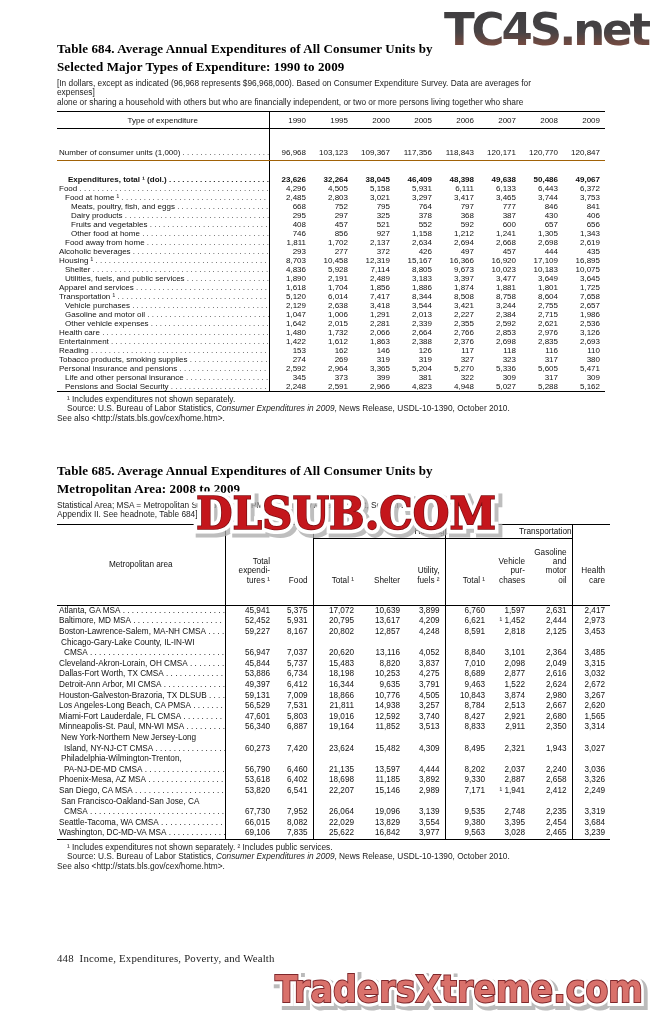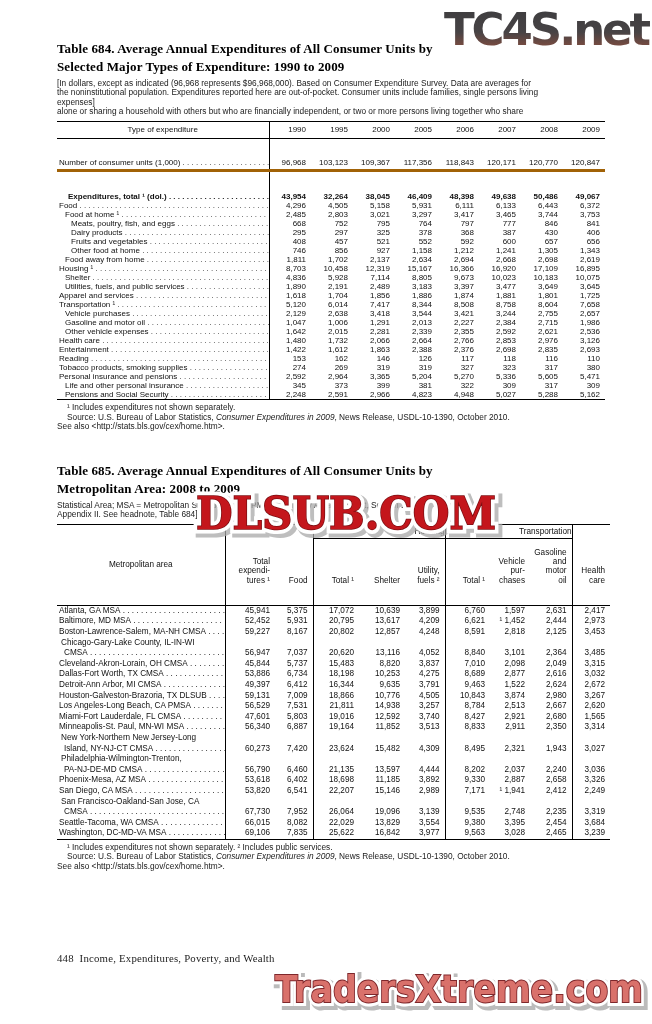--- a/index.html
+++ b/index.html
@@ -17,22 +17,22 @@
   .lbl{white-space:nowrap;flex:0 0 auto;}
   .dots{flex:1 1 auto;overflow:hidden;white-space:nowrap;color:#222;}
   .dots::after{content:"\00a0. . . . . . . . . . . . . . . . . . . . . . . . . . . . . . . . . . . . . . . . . . . . . . . . . . . .";}
 
   
   #t684 table{width:548px;border-top:1.5px solid #000;border-bottom:1.2px solid #000;}
   #t684 th,#t684 td{font-size:8px;line-height:9px;}
   #t684 thead th{border-bottom:1px solid #000;height:16px;vertical-align:middle;}
   #t684 .stub{border-right:1px solid #000;}
   #t684 .sh{text-align:center;}
-  #t684 tr.r-units td{border-bottom:3px solid #a16207;padding-top:19px;padding-bottom:2.5px;}
-  #t684 tr.r-total td{padding-top:20px;font-weight:bold;}
+  #t684 tr.r-units td{border-bottom:1px solid #a16207;padding-top:19px;padding-bottom:2.5px;}
+  #t684 tr.r-total td{padding-top:14px;font-weight:bold;}
   #t684 .i0 .flexwrap{padding-left:2px;}
   #t684 .i1 .flexwrap{padding-left:8px;}
   #t684 .i2 .flexwrap{padding-left:14px;}
   #t684 tr.r-total .flexwrap{padding-left:11px;}
   .footnotes{font-size:8.3px;line-height:9.6px;margin-top:3px;color:#1a1a1a;}
   .fnind{text-indent:10px;}
 
   
   #t685 table{width:553px;border-top:1.5px solid #000;border-bottom:1.2px solid #000;}
   #t685 th,#t685 td{font-size:8.2px;line-height:10.6px;}
@@ -72,21 +72,20 @@
   <text x="208" y="43" text-anchor="end" font-family="DejaVu Sans, sans-serif" font-weight="bold" font-size="44" letter-spacing="-3" textLength="204" lengthAdjust="spacingAndGlyphs" fill="url(#wmgrad)">TC4S.net</text>
 </svg>
 
 <div id="t684" class="tblock" style="top:40px;">
   <div class="t-title">
     <div>Table 684. Average Annual Expenditures of All Consumer Units by</div>
     <div>Selected Major Types of Expenditure: 1990 to 2009</div>
   </div>
   <div class="headnote">
     <div>[In dollars, except as indicated (96,968 represents $96,968,000). Based on Consumer Expenditure Survey. Data are averages for</div>
-    <div>the noninstitutional population. Expenditures reported here are out-of-pocket. Consumer units include families, single persons living</div>
     <div>expenses]</div>
     <div>alone or sharing a household with others but who are financially independent, or two or more persons living together who share</div>
   </div>
   <table>
     <colgroup>
       <col style="width:212px">
         <col style="width:42px">
         <col style="width:42px">
         <col style="width:42px">
         <col style="width:42px">
@@ -125,21 +124,21 @@
           <td class="num">120,770</td>
           <td class="num">120,847</td>
         </tr>
         <tr class="r-total">
           <td class="stub i0">
             <div class="flexwrap">
               <span class="lbl">Expenditures, total ¹ (dol.)</span>
               <span class="dots"></span>
             </div>
           </td>
-          <td class="num">43,954</td>
+          <td class="num">23,626</td>
           <td class="num">32,264</td>
           <td class="num">38,045</td>
           <td class="num">46,409</td>
           <td class="num">48,398</td>
           <td class="num">49,638</td>
           <td class="num">50,486</td>
           <td class="num">49,067</td>
         </tr>
         <tr>
           <td class="stub i0">
@@ -245,20 +244,36 @@
             </div>
           </td>
           <td class="num">1,811</td>
           <td class="num">1,702</td>
           <td class="num">2,137</td>
           <td class="num">2,634</td>
           <td class="num">2,694</td>
           <td class="num">2,668</td>
           <td class="num">2,698</td>
           <td class="num">2,619</td>
+        </tr>
+        <tr>
+          <td class="stub i0">
+            <div class="flexwrap">
+              <span class="lbl">Alcoholic beverages</span>
+              <span class="dots"></span>
+            </div>
+          </td>
+          <td class="num">293</td>
+          <td class="num">277</td>
+          <td class="num">372</td>
+          <td class="num">426</td>
+          <td class="num">497</td>
+          <td class="num">457</td>
+          <td class="num">444</td>
+          <td class="num">435</td>
         </tr>
         <tr>
           <td class="stub i0">
             <div class="flexwrap">
               <span class="lbl">Housing ¹</span>
               <span class="dots"></span>
             </div>
           </td>
           <td class="num">8,703</td>
           <td class="num">10,458</td>

